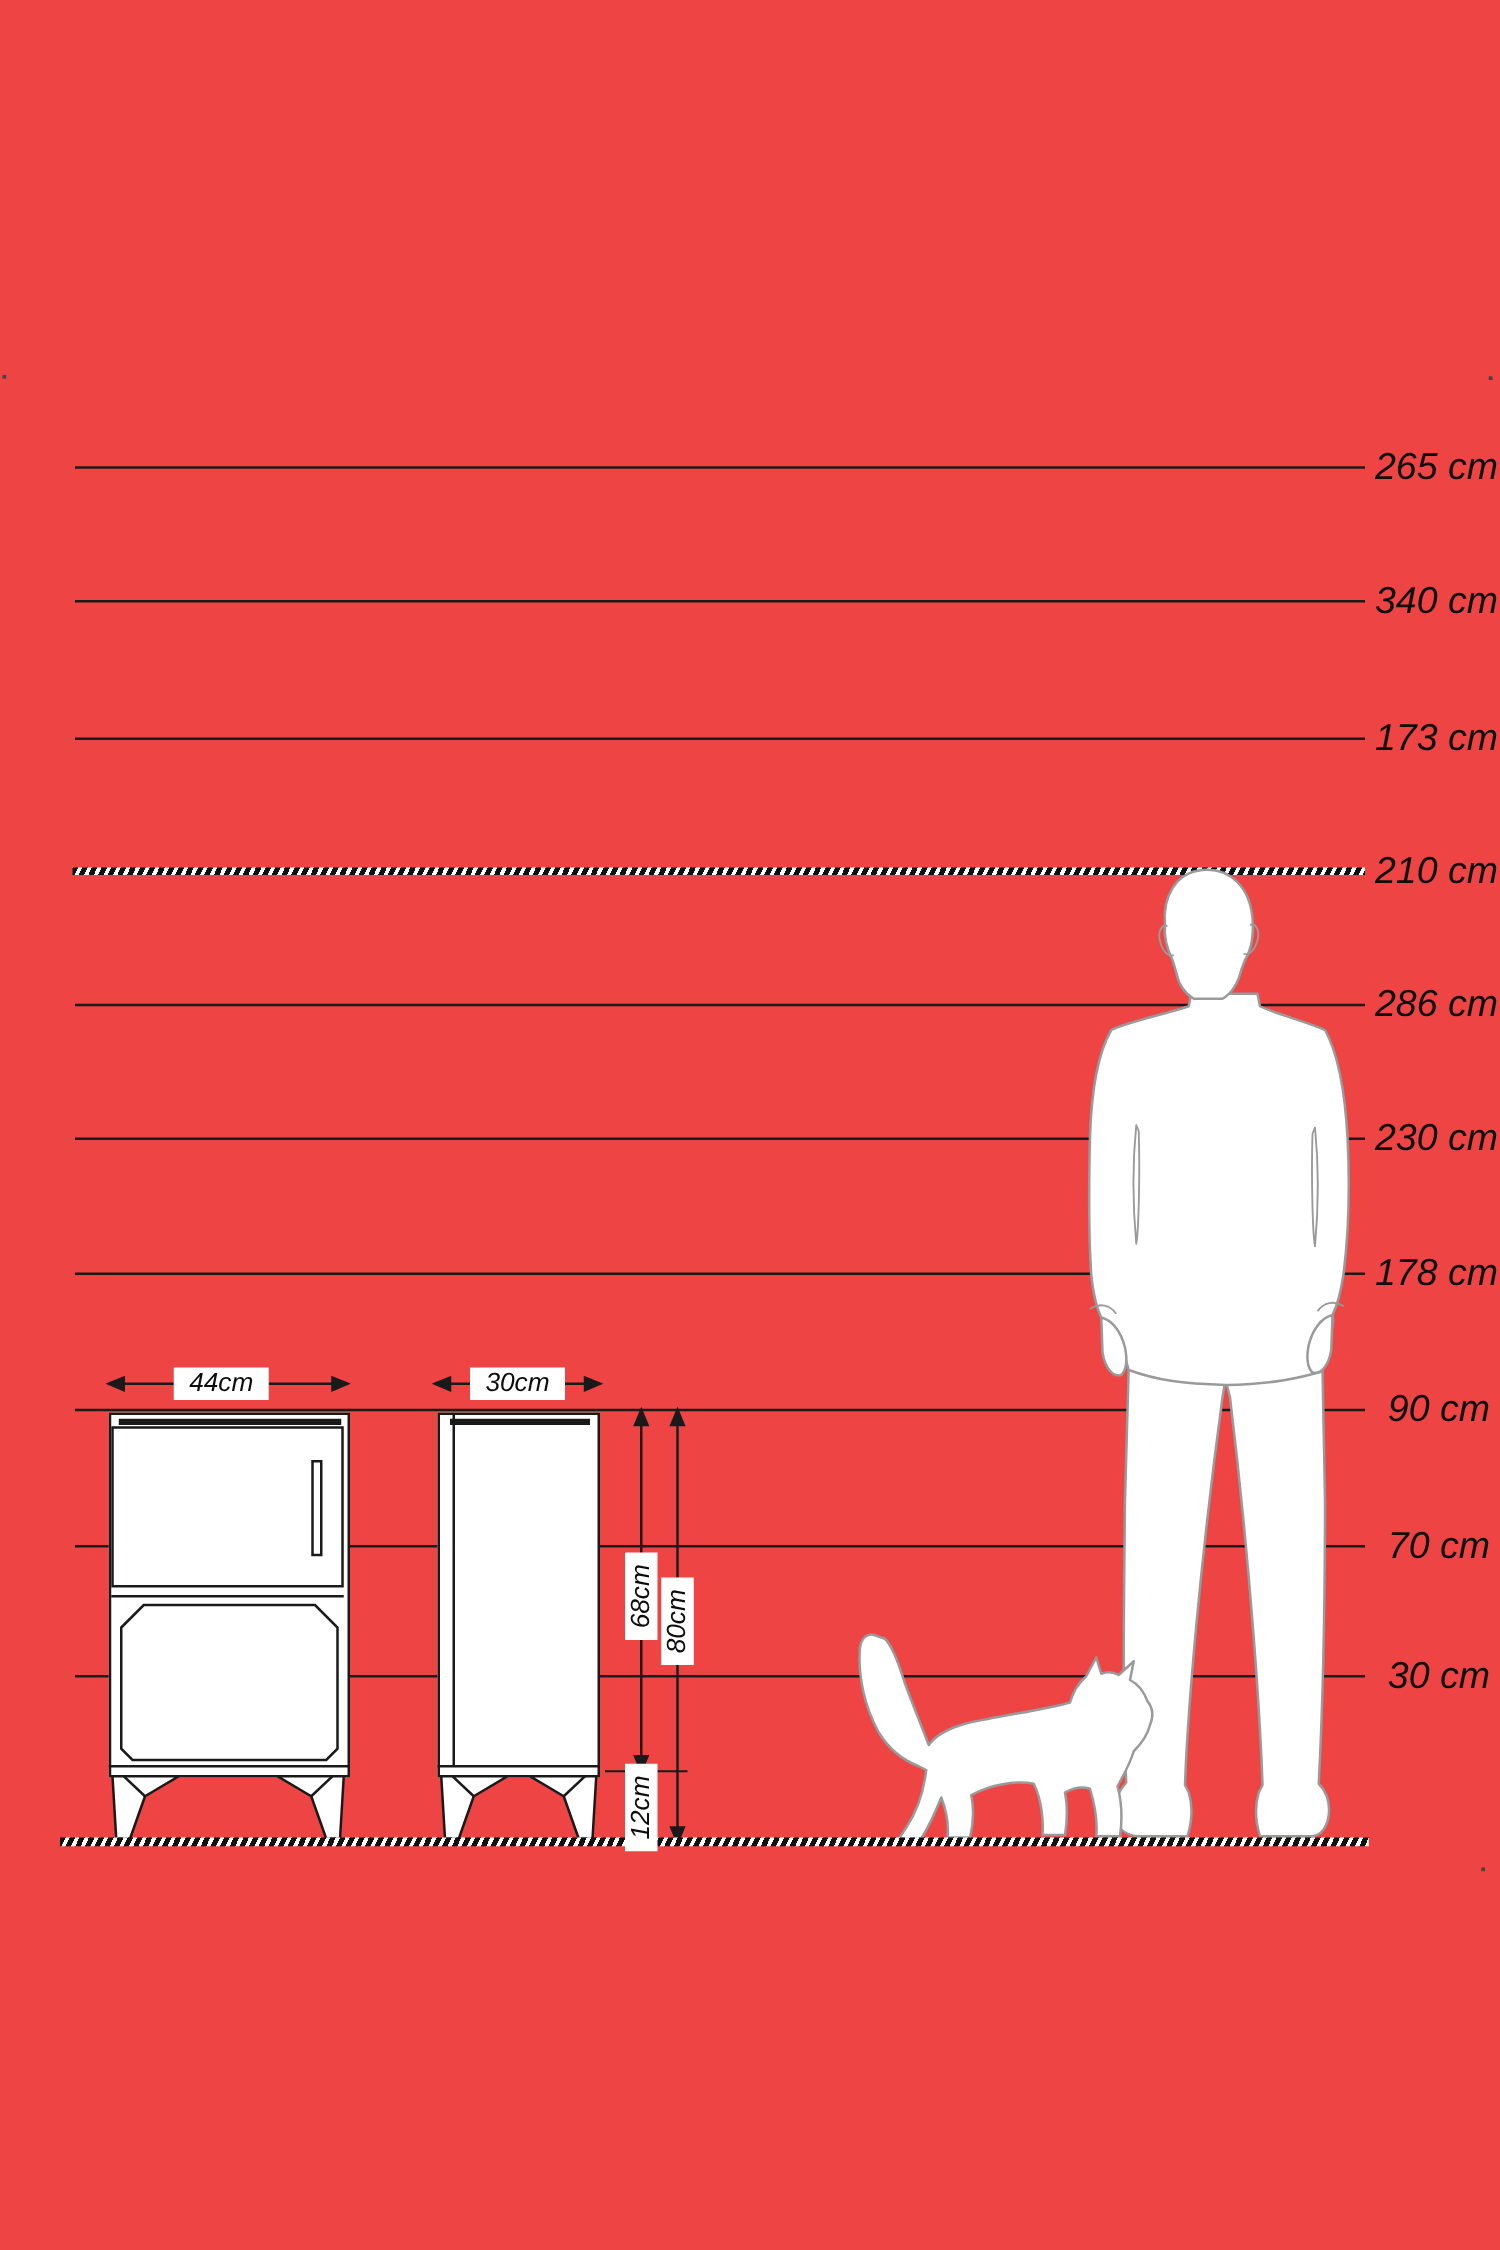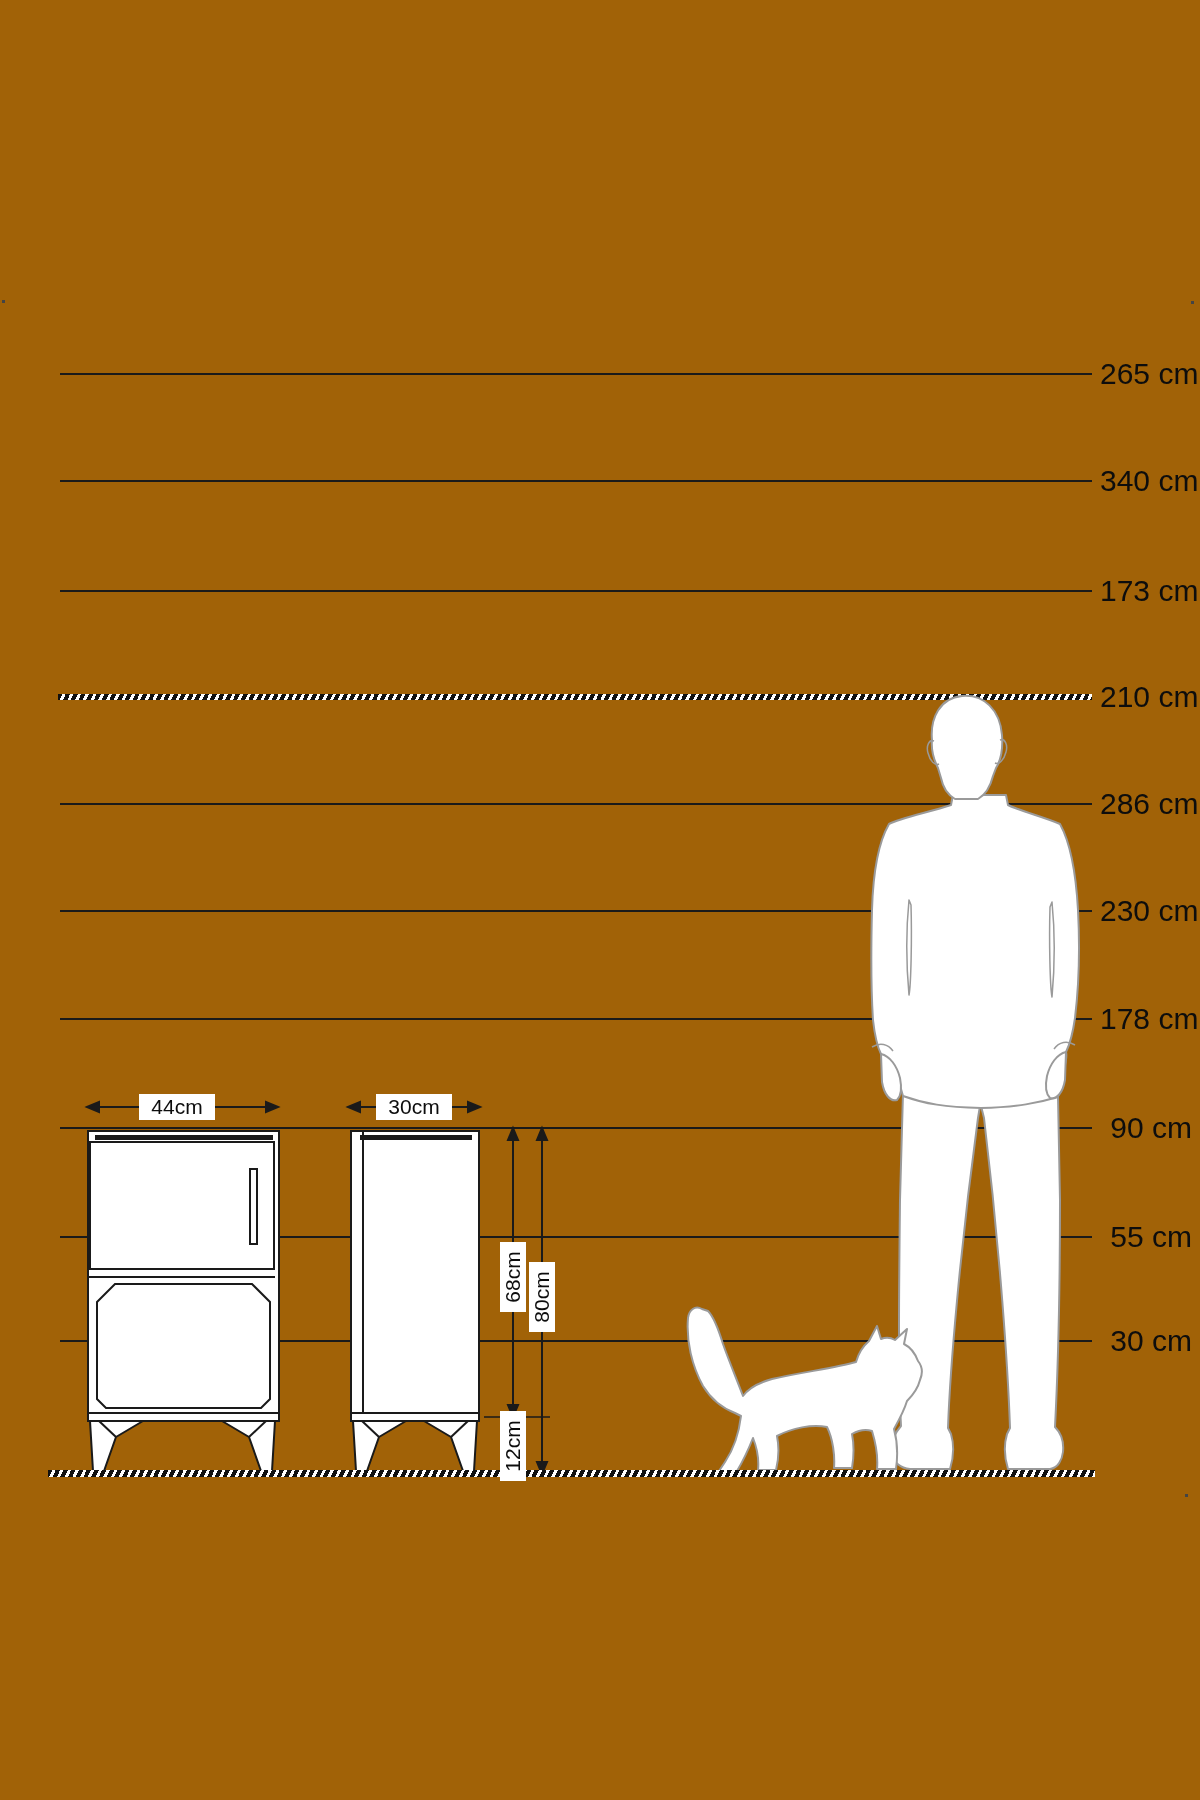--- a/index.html
+++ b/index.html
@@ -1,18 +1,18 @@
 <!DOCTYPE html>
 <html><head>
 <meta charset="utf-8">
 <style>
   html,body{margin:0;padding:0;background:#fff;}
   #canvas{
-    position:relative;width:1200px;height:1800px;background:#a16207;overflow:hidden;
-    font-family:"Liberation Sans", sans-serif;color:#111;
+    position:relative;width:1200px;height:1800px;background:#ef4444;overflow:hidden;
+    font-family:"Liberation Sans", sans-serif;color:#111;font-style:italic;
   }
   .rline{position:absolute;left:60px;width:1032px;height:2px;background:#1a1a1a;}
   .rline-hatch{position:absolute;left:58px;width:1034px;height:6px;
     background:repeating-linear-gradient(115deg,#111 0px,#111 4px,#ffffff 4px,#ffffff 7px);}
   .ground-hatch{position:absolute;left:48px;top:1470px;width:1047px;height:7px;
     background:repeating-linear-gradient(115deg,#111 0px,#111 4px,#ffffff 4px,#ffffff 7px);}
   .rlabel{position:absolute;left:1100px;width:92px;text-align:right;
     font-size:30px;line-height:34px;color:#0d0d0d;white-space:nowrap;}
   .furn{position:absolute;background:#fff;border:2px solid #1a1a1a;box-sizing:border-box;}
   .band{position:absolute;background:#1a1a1a;}
@@ -115,21 +115,21 @@
   <div class="ground-hatch"></div>
 
   <div class="rlabel" style="top:357px">265 cm</div>
   <div class="rlabel" style="top:464px">340 cm</div>
   <div class="rlabel" style="top:574px">173 cm</div>
   <div class="rlabel" style="top:680px">210 cm</div>
   <div class="rlabel" style="top:787px">286 cm</div>
   <div class="rlabel" style="top:894px">230 cm</div>
   <div class="rlabel" style="top:1002px">178 cm</div>
   <div class="rlabel" style="top:1111px">90 cm</div>
-  <div class="rlabel" style="top:1220px">55 cm</div>
+  <div class="rlabel" style="top:1220px">70 cm</div>
   <div class="rlabel" style="top:1324px">30 cm</div>
 
   <div class="dimlabel" style="left:139px;top:1094px;width:76px">44cm</div>
   <div class="dimlabel" style="left:376px;top:1094px;width:76px">30cm</div>
   <div class="dimlabel vert" style="left:478px;top:1264px;width:70px">68cm</div>
   <div class="dimlabel vert" style="left:507px;top:1284px;width:70px">80cm</div>
   <div class="dimlabel vert" style="left:478px;top:1433px;width:70px">12cm</div>
 
   <div class="speck" style="left:2px;top:300px"></div>
   <div class="speck" style="left:1191px;top:301px"></div>

